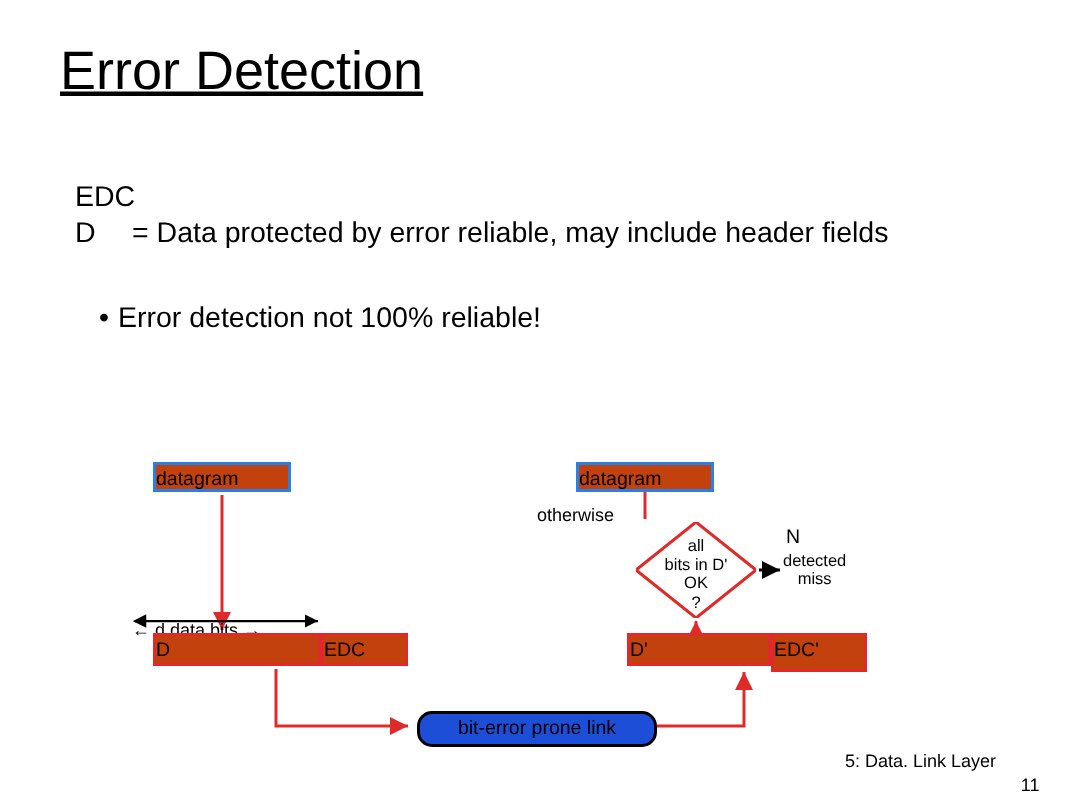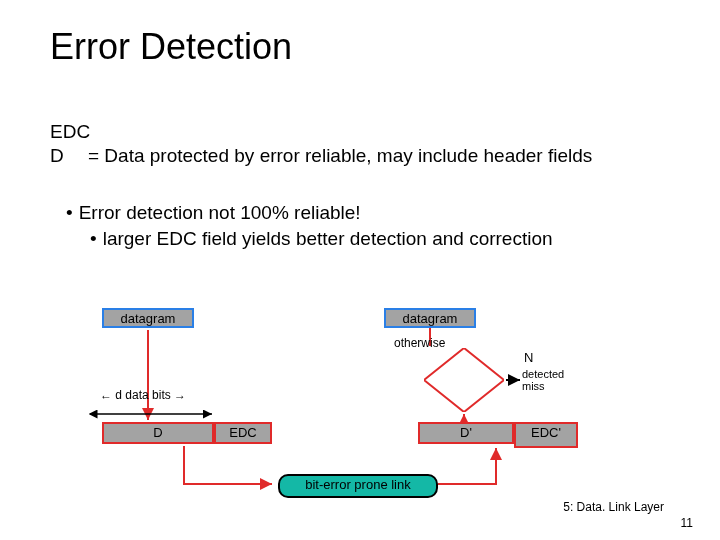--- a/index.html
+++ b/index.html
@@ -13,24 +13,25 @@
     position: relative;
   }
   .slide {
     width: 720px;
     height: 540px;
     position: relative;
     box-sizing: border-box;
   }
   .title {
     position: absolute;
-    left: 50px;
+    left: 40px;
     top: 26px;
     font-size: 36px;
     font-weight: 500;
+    text-decoration: underline;
   }
   .defs {
     position: absolute;
     left: 50px;
     top: 120px;
     font-size: 19px;
     line-height: 1.25;
   }
   .def-row {
     display: flex;
@@ -58,22 +59,22 @@
   .diagram {
     position: absolute;
     left: 88px;
     top: 302px;
     width: 524px;
     height: 200px;
   }
   .dg-box {
     position: absolute;
     border: 1px solid #000;
-    background: #a3a3a3;
-    text-align: center;
+    background: #c2410c;
+    text-align: left;
     font-size: 13px;
     line-height: 17px;
     box-sizing: border-box;
   }
   .datagram-left {
     left: 14px; top: 6px; width: 92px; height: 20px; border: 2px solid #2a7fe6;
   }
   .datagram-right {
     left: 296px; top: 6px; width: 92px; height: 20px; border: 2px solid #2a7fe6;
   }
@@ -84,34 +85,32 @@
     left: 126px; top: 120px; width: 58px; height: 22px; border: 2px solid #e02a2a;
   }
   .Dp-box {
     left: 330px; top: 120px; width: 96px; height: 22px; border: 2px solid #e02a2a;
   }
   .EDCp-box {
     left: 426px; top: 120px; width: 64px; height: 26px; border: 2px solid #e02a2a;
   }
   .dbits {
     position: absolute;
-    left: 0px; top: 86px;
+    left: 0px; top: 111px;
     font-size: 12px;
     white-space: nowrap;
-    margin-left: 12px;
   }
   .dbits::before, .dbits::after {
     content: "";
   }
   .otherwise-label {
     position: absolute;
     left: 270px;
     top: 34px;
     font-size: 12px;
-    margin-left: 36px;
   }
   .decision {
     position: absolute;
     left: 336px; top: 46px;
     width: 80px; height: 64px;
   }
   .decision svg { position:absolute; left:0; top:0 }
   .decision-text {
     position: absolute;
     left: 0; top: 10px; width: 80px;
@@ -122,31 +121,32 @@
   .N-label {
     position: absolute;
     left: 436px; top: 48px;
     font-size: 13px;
   }
   .detected-label {
     position: absolute;
     left: 434px; top: 66px;
     font-size: 11px;
     line-height: 1.1;
+    text-align: center;
   }
   .link-box {
     position: absolute;
     left: 190px; top: 172px;
     width: 156px; height: 20px;
     border: 2px solid #000;
     border-radius: 10px;
     font-size: 13px;
     text-align: center;
     line-height: 18px;
-    background: #14b8a6;
+    background: #1d4ed8;
   }
   .d-label, .edc-label, .dp-label, .edcp-label, .datagram-left span, .datagram-right span {
     font-family: "Trebuchet MS", "Comic Sans MS", sans-serif;
   }
   .footer-right {
     position: absolute;
     right: 56px;
     bottom: 26px;
     font-size: 12px;
   }
@@ -170,23 +170,20 @@
     </div>
     <div class="def-row">
       <span class="def-label">D</span>
       <span>= Data protected by error reliable, may include header fields</span>
     </div>
   </div>
 
   <div class="bullets">
     <div class="bul1">
       <span class="dot">•</span><span>Error detection not 100% reliable!</span>
-    </div>
-    <div class="bul2">
-      <span class="dot">•</span><span>larger EDC field yields better detection and correction</span>
     </div>
   </div>
 
   <div class="diagram">
 
     <svg width="524" height="200" style="position:absolute;left:0;top:0">
       <defs>
         <marker id="ahR" markerWidth="8" markerHeight="8" refX="6" refY="3" orient="auto">
           <path d="M0,0 L6,3 L0,6 Z" fill="#e02a2a"></path>
         </marker>
@@ -223,20 +220,26 @@
 
     <div class="dg-box Dp-box"><span class="dp-label">D'</span></div>
     <div class="dg-box EDCp-box"><span class="edcp-label">EDC'</span></div>
 
     <div class="otherwise-label">otherwise</div>
 
     <div class="decision">
       <svg width="80" height="64">
         <polygon points="40,0 80,32 40,64 0,32" fill="#fff" stroke="#e02a2a" stroke-width="2"></polygon>
       </svg>
+      <div class="decision-text">
+        <span>all</span><br>
+        <span>bits in D'</span><br>
+        <span>OK</span><br>
+        <span>?</span>
+      </div>
     </div>
 
     <div class="N-label">N</div>
     <div class="detected-label">
       <span>detected</span><br>
       <span>miss</span>
     </div>
 
     <div class="link-box">bit-error prone link</div>
   </div>

